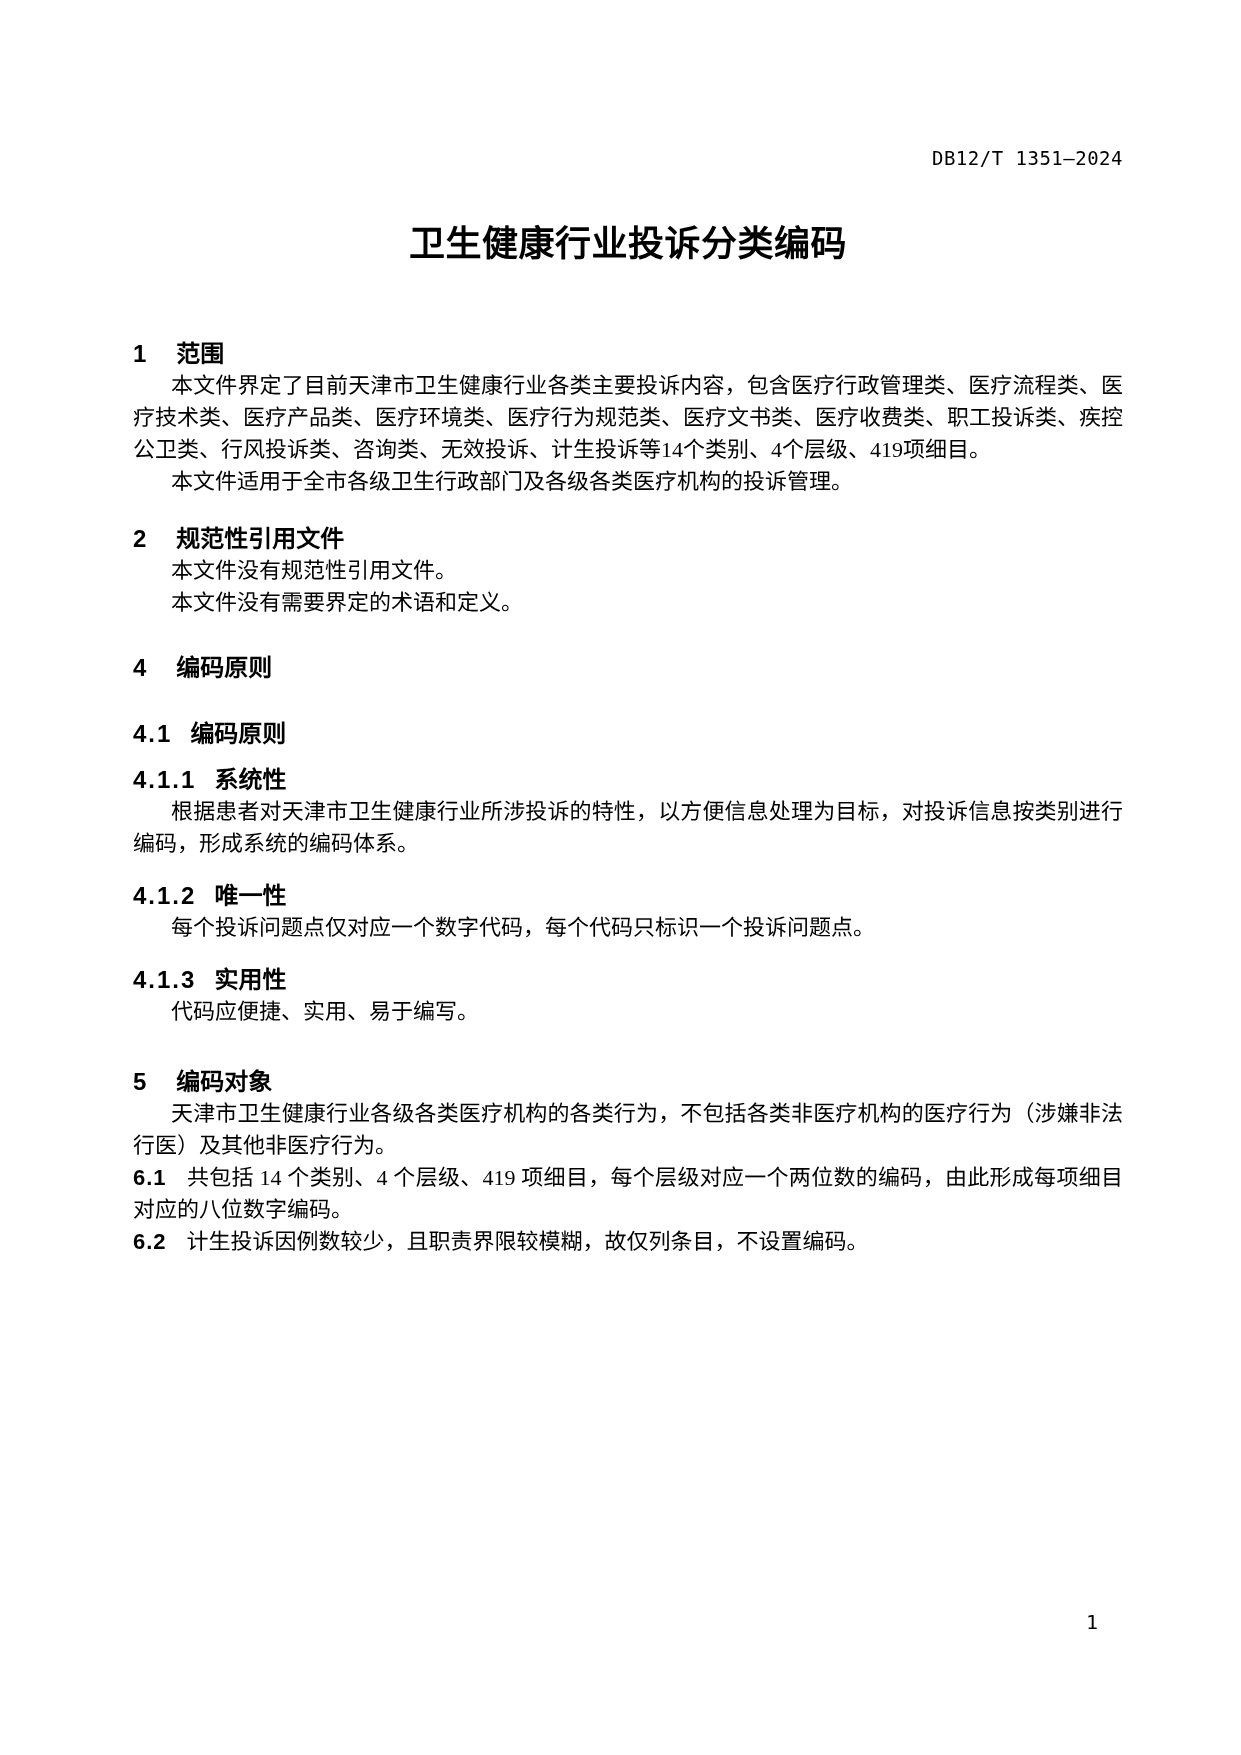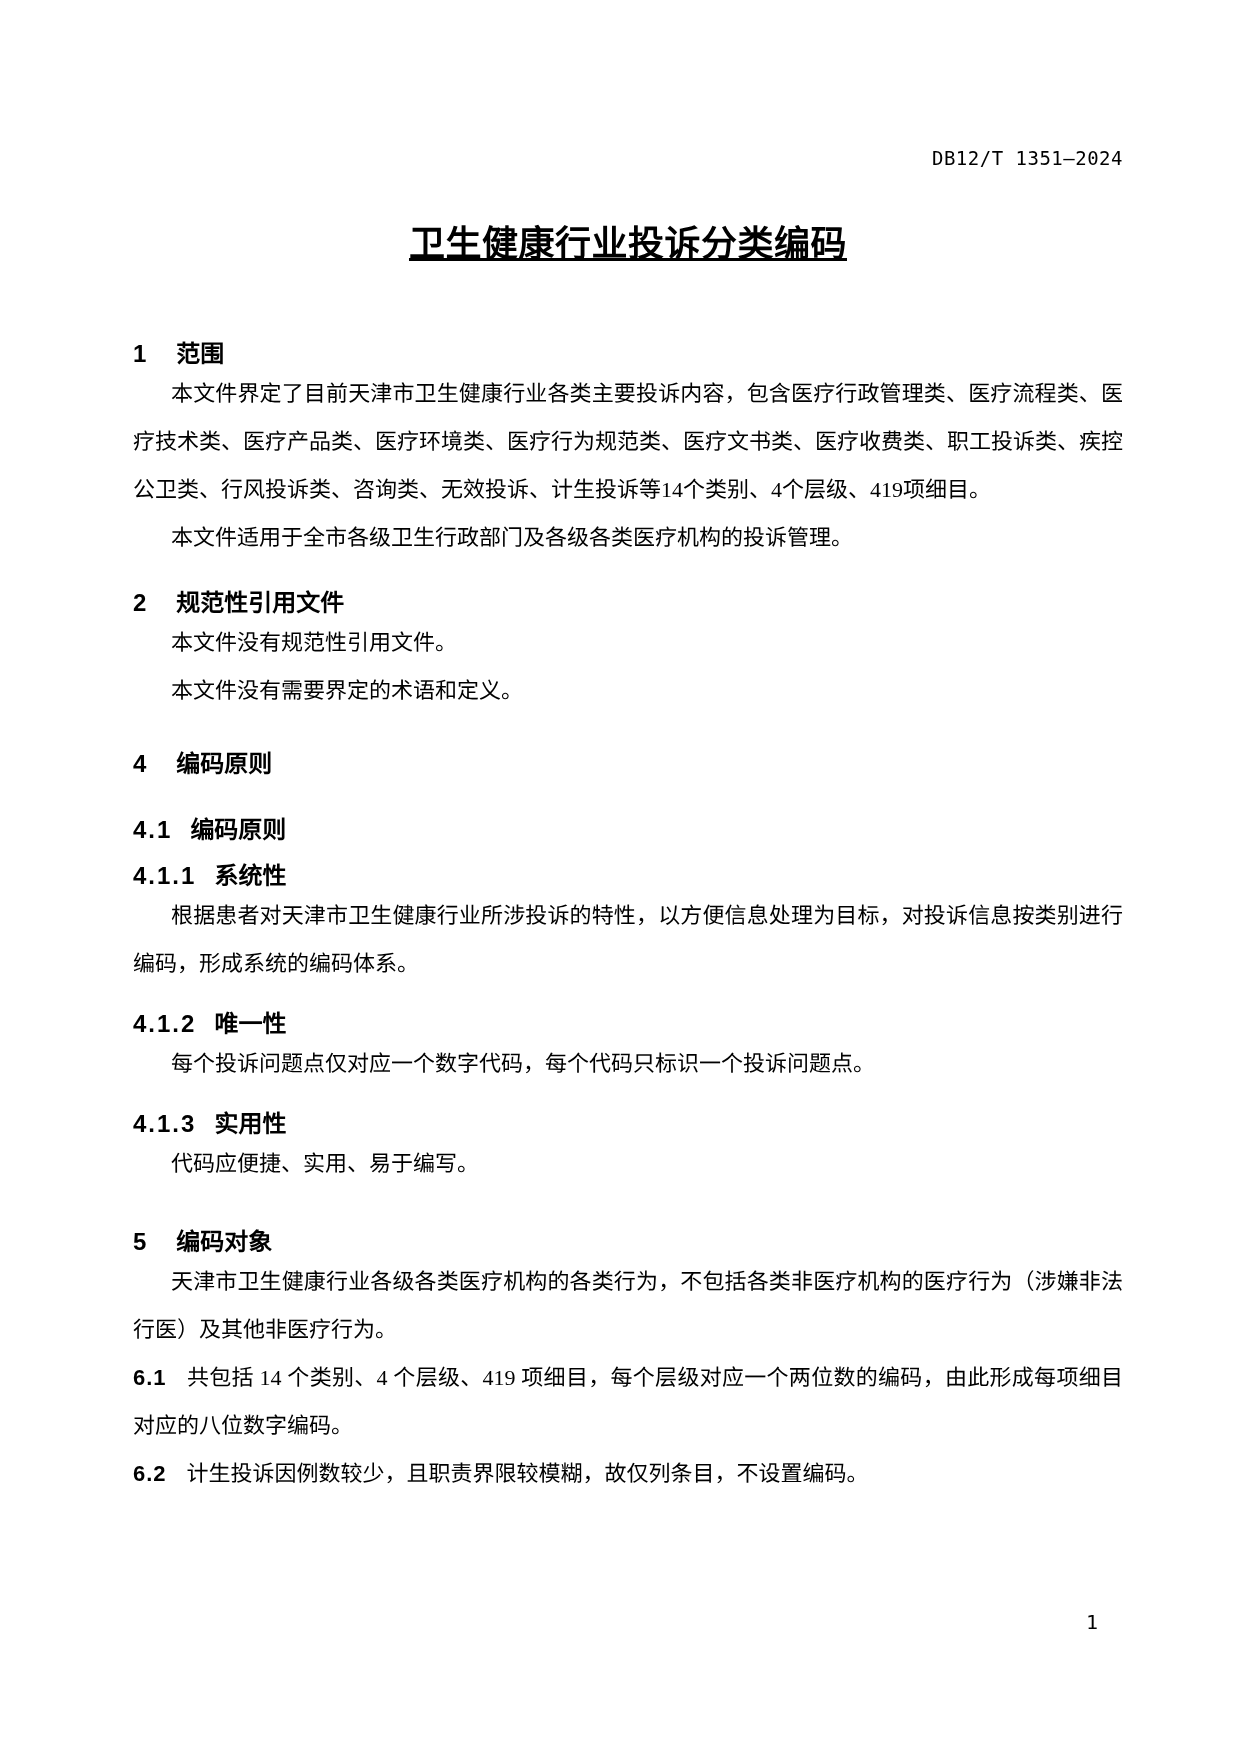--- a/index.html
+++ b/index.html
@@ -42,21 +42,21 @@
     font-weight: 700;
     font-size: 24px;
     line-height: 32px;
     white-space: nowrap;
   }
   .sec-h .num { margin-right: 18px; letter-spacing: 2px; }
   .sec-h.single .num { margin-right: 30px; letter-spacing: 0; }
   p.body {
     margin: 0;
     font-size: 22px;
-    line-height: 48px;
+    line-height: 32px;
     text-align: justify;
     font-family: "Liberation Serif", serif;
   }
   p.body.indent { text-indent: 38px; }
   p.clause .num {
     font-family: "Liberation Sans", sans-serif;
     font-weight: 700;
     font-size: 22px;
     margin-right: 20px;
     letter-spacing: 1px;
@@ -64,21 +64,21 @@
   .page-num {
     position: absolute;
     top: 1610px;
     right: 143px;
     font-family: "DejaVu Sans Mono", monospace;
     font-size: 20px;
     line-height: 24px;
   }
   
   .mt146 { margin-top: 146px; }
-  .mt50  { margin-top: 50px; text-decoration: underline; }
+  .mt50  { margin-top: 50px; }
   .mt72  { margin-top: 72px; }
   .mt38  { margin-top: 38px; }
   .mt36  { margin-top: 25px; }
   .mt34  { margin-top: 34px; }
   .mt33  { margin-top: 33px; }
   .mt28  { margin-top: 28px; }
   .mt20  { margin-top: 20px; }
   .mt14  { margin-top: 14px; }
 </style>
 </head>

